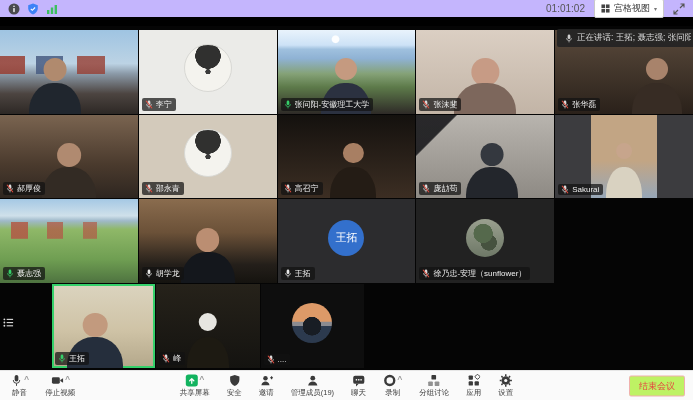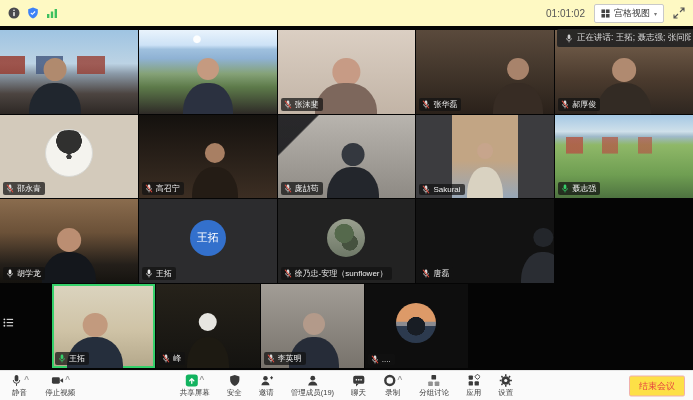--- a/index.html
+++ b/index.html
@@ -1,20 +1,20 @@
 <!DOCTYPE html>
 <html><head>
 <meta charset="utf-8">
 <style>
   html,body{margin:0;padding:0;background:#000;}
   #app{position:relative;width:693px;height:400px;overflow:hidden;
        font-family:"Liberation Sans","DejaVu Sans",sans-serif;background:#000;}
 
   
-  .topbar{position:absolute;top:0;left:0;right:0;height:26px;background:#fef9c3;
+  .topbar{position:absolute;top:0;left:0;right:0;height:17px;background:#c4b5fd;
           display:flex;align-items:center;justify-content:space-between;padding:0 8px;box-sizing:border-box;}
   .tb-icons{display:flex;align-items:center;gap:7px;}
   .tb-icons svg{display:block;}
   .tb-right{display:flex;align-items:center;gap:9px;}
   .time{font-size:10px;color:#555;}
   .view-btn{display:flex;align-items:center;gap:4px;border:1px solid #c9c9c9;border-radius:2px;
             padding:2px 6px;background:#fff;cursor:pointer;}
   .view-btn .vlabel{font-size:9px;color:#333;}
   .view-btn .caret{font-size:6px;color:#777;}
   .fs-ic{cursor:pointer;display:flex;}
@@ -96,21 +96,21 @@
   .toolbar{position:absolute;bottom:0;left:0;right:0;height:30px;background:#fafafa;
            border-top:1px solid #e6e6e6;box-sizing:border-box;display:flex;align-items:center;padding:0 10px;}
   .tb-left{display:flex;gap:16px;}
   .tb-center{position:absolute;left:50%;transform:translateX(-50%);display:flex;gap:17px;}
   .tb-item{display:flex;flex-direction:column;align-items:center;gap:1px;cursor:pointer;}
   .tb-item .irow{display:flex;align-items:flex-start;gap:1px;height:14px;}
   .tb-item svg{width:13px;height:13px;display:block;}
   .tb-item .lbl{font-size:7.5px;color:#3c3c3c;white-space:nowrap;line-height:8px;}
   .chev{font-size:7px;color:#999;line-height:7px;transform:scaleX(1.4);}
   .end-btn{position:absolute;right:8px;top:50%;transform:translateY(-50%);border:1px solid #f0b0ae;
-           color:#e64340;background:#fde047;font-size:9px;padding:3px 9px;border-radius:2px;cursor:pointer;}
+           color:#e64340;background:#bef264;font-size:9px;padding:3px 9px;border-radius:2px;cursor:pointer;}
 </style>
 </head>
 <body>
 
 <div id="app">
 
   <div class="topbar">
     <div class="tb-icons">
       <span>
         <svg width="12" height="12" viewBox="0 0 12 12">
@@ -165,25 +165,53 @@
       <span class="txt">正在讲话: 王拓; 聂志强; 张问阳...</span>
     </div>
 
     <div class="grid-a" id="grid-a">
         <div class="tile bg-campus1">
           <div class="fig" style="left: 40%; width: 52px;">
             <div class="head" style="background:#b08a6e"></div>
             <div class="body" style="background:#20262e"></div>
           </div>
         </div>
+        <div class="tile bg-card-white">
+          <div class="avatar av-cartoon"></div>
+          <div class="tag-row">
+            <span class="name-tag">
+              <span class="mic-ic">
+                <svg width="8" height="9" viewBox="0 0 10 12">
+                  <rect x="3.2" y="0.8" width="3.6" height="6" rx="1.8" fill="#dadada"></rect>
+                  <path d="M1.8 5.5a3.2 3.2 0 0 0 6.4 0" fill="none" stroke="#dadada"></path>
+                  <path d="M5 9v2.2" stroke="#dadada"></path>
+                  <path d="M1 1l8 10" stroke="#e24c3f" stroke-width="1.4"></path>
+                </svg>
+              </span>
+              <span class="nm">李宁</span>
+            </span>
+          </div>
+        </div>
         <div class="tile bg-banner">
           <div class="fig" style="left: 50%; width: 50px;">
             <div class="head" style="background:#c59a80"></div>
             <div class="body" style="background:#2b3140"></div>
           </div>
+          <div class="tag-row">
+            <span class="name-tag">
+              <span class="mic-ic">
+                <svg width="8" height="9" viewBox="0 0 10 12">
+                  <rect x="3.2" y="0.8" width="3.6" height="6" rx="1.8" fill="#35d06a"></rect>
+                  <path d="M1.8 5.5a3.2 3.2 0 0 0 6.4 0" fill="none" stroke="#35d06a"></path>
+                  <path d="M5 9v2.2" stroke="#35d06a"></path>
+                </svg>
+              </span>
+              <span class="nm">张问阳-安徽理工大学</span>
+            </span>
+          </div>
         </div>
         <div class="tile bg-warmwall">
           <div class="fig" style="left: 50%; width: 62px;">
             <div class="head" style="background:#c79b85"></div>
             <div class="body" style="background:#7d675c"></div>
           </div>
           <div class="tag-row">
             <span class="name-tag">
               <span class="mic-ic">
                 <svg width="8" height="9" viewBox="0 0 10 12">
@@ -363,39 +391,20 @@
             <span class="name-tag">
               <span class="mic-ic">
                 <svg width="8" height="9" viewBox="0 0 10 12">
                   <rect x="3.2" y="0.8" width="3.6" height="6" rx="1.8" fill="#dadada"></rect>
                   <path d="M1.8 5.5a3.2 3.2 0 0 0 6.4 0" fill="none" stroke="#dadada"></path>
                   <path d="M5 9v2.2" stroke="#dadada"></path>
                   <path d="M1 1l8 10" stroke="#e24c3f" stroke-width="1.4"></path>
                 </svg>
               </span>
               <span class="nm">徐乃忠-安理（sunflower）</span>
-            </span>
-          </div>
-        </div>
-        <div class="tile bg-dark3">
-          <div class="fig" style="left: 92%; width: 44px;">
-            <div class="head" style="background:#23262b"></div>
-            <div class="body" style="background:#2a2d33"></div>
-          </div>
-          <div class="tag-row">
-            <span class="name-tag">
-              <span class="mic-ic">
-                <svg width="8" height="9" viewBox="0 0 10 12">
-                  <rect x="3.2" y="0.8" width="3.6" height="6" rx="1.8" fill="#dadada"></rect>
-                  <path d="M1.8 5.5a3.2 3.2 0 0 0 6.4 0" fill="none" stroke="#dadada"></path>
-                  <path d="M5 9v2.2" stroke="#dadada"></path>
-                  <path d="M1 1l8 10" stroke="#e24c3f" stroke-width="1.4"></path>
-                </svg>
-              </span>
-              <span class="nm">唐磊</span>
             </span>
           </div>
         </div>
       </div>
     <div class="grid-b" id="grid-b">
         <div class="tile bg-bright speaking-border">
           <div class="fig" style="left: 42%; width: 56px;">
             <div class="head" style="background:#c29a7e"></div>
             <div class="body" style="background:#252e3c"></div>
           </div>
@@ -421,39 +430,20 @@
             <span class="name-tag">
               <span class="mic-ic">
                 <svg width="8" height="9" viewBox="0 0 10 12">
                   <rect x="3.2" y="0.8" width="3.6" height="6" rx="1.8" fill="#dadada"></rect>
                   <path d="M1.8 5.5a3.2 3.2 0 0 0 6.4 0" fill="none" stroke="#dadada"></path>
                   <path d="M5 9v2.2" stroke="#dadada"></path>
                   <path d="M1 1l8 10" stroke="#e24c3f" stroke-width="1.4"></path>
                 </svg>
               </span>
               <span class="nm">峰</span>
-            </span>
-          </div>
-        </div>
-        <div class="tile bg-graywall2">
-          <div class="fig" style="left: 52%; width: 50px;">
-            <div class="head" style="background:#b39a8a"></div>
-            <div class="body" style="background:#262c38"></div>
-          </div>
-          <div class="tag-row">
-            <span class="name-tag">
-              <span class="mic-ic">
-                <svg width="8" height="9" viewBox="0 0 10 12">
-                  <rect x="3.2" y="0.8" width="3.6" height="6" rx="1.8" fill="#dadada"></rect>
-                  <path d="M1.8 5.5a3.2 3.2 0 0 0 6.4 0" fill="none" stroke="#dadada"></path>
-                  <path d="M5 9v2.2" stroke="#dadada"></path>
-                  <path d="M1 1l8 10" stroke="#e24c3f" stroke-width="1.4"></path>
-                </svg>
-              </span>
-              <span class="nm">李英明</span>
             </span>
           </div>
         </div>
         <div class="tile bg-dark4">
           <div class="avatar av-sunset"></div>
           <div class="tag-row">
             <span class="name-tag">
               <span class="mic-ic">
                 <svg width="8" height="9" viewBox="0 0 10 12">
                   <rect x="3.2" y="0.8" width="3.6" height="6" rx="1.8" fill="#dadada"></rect>

